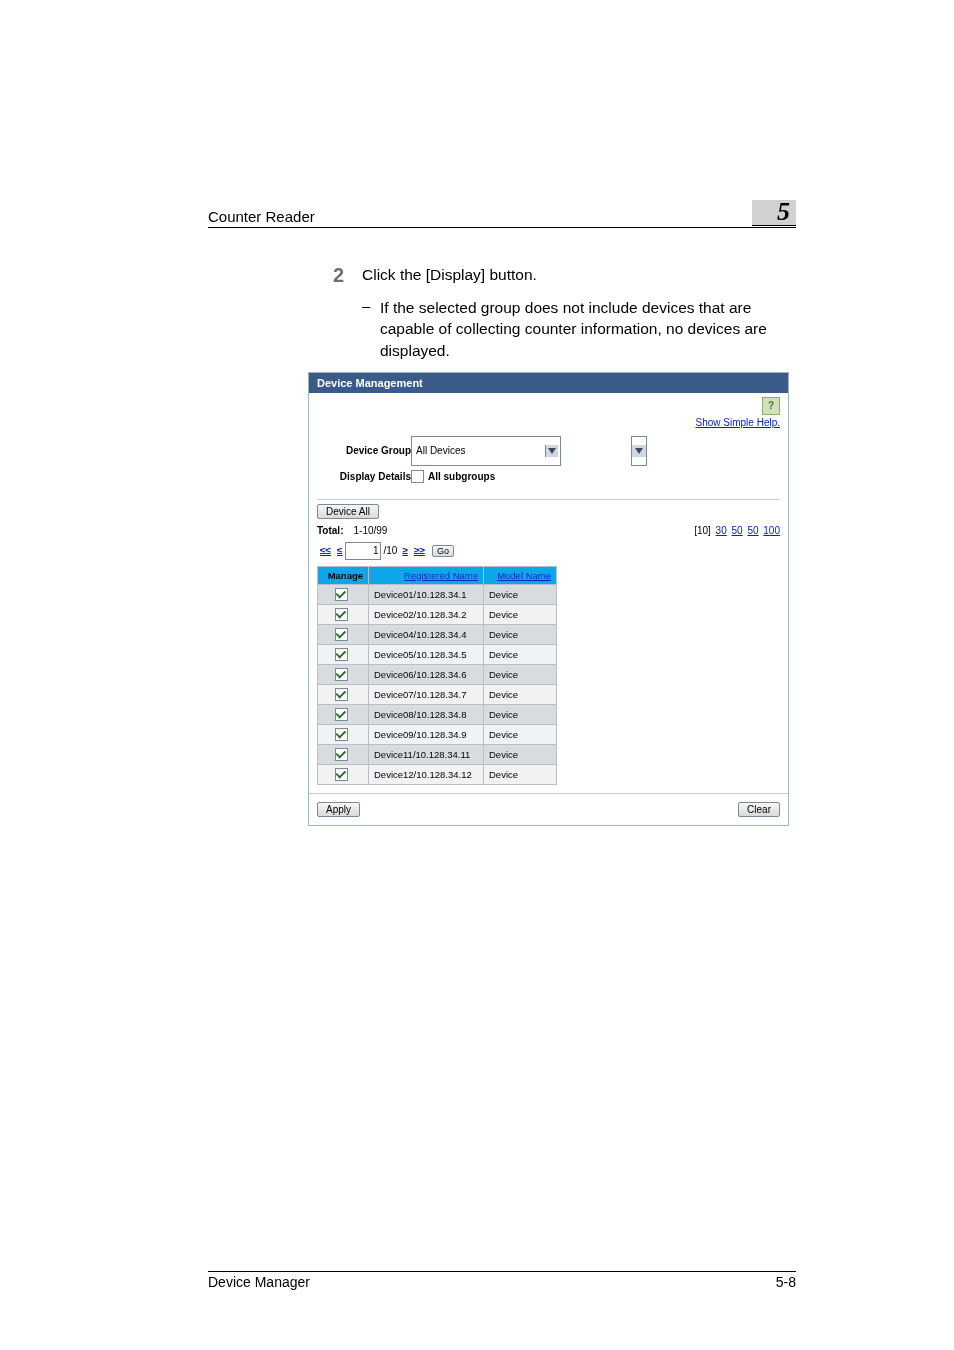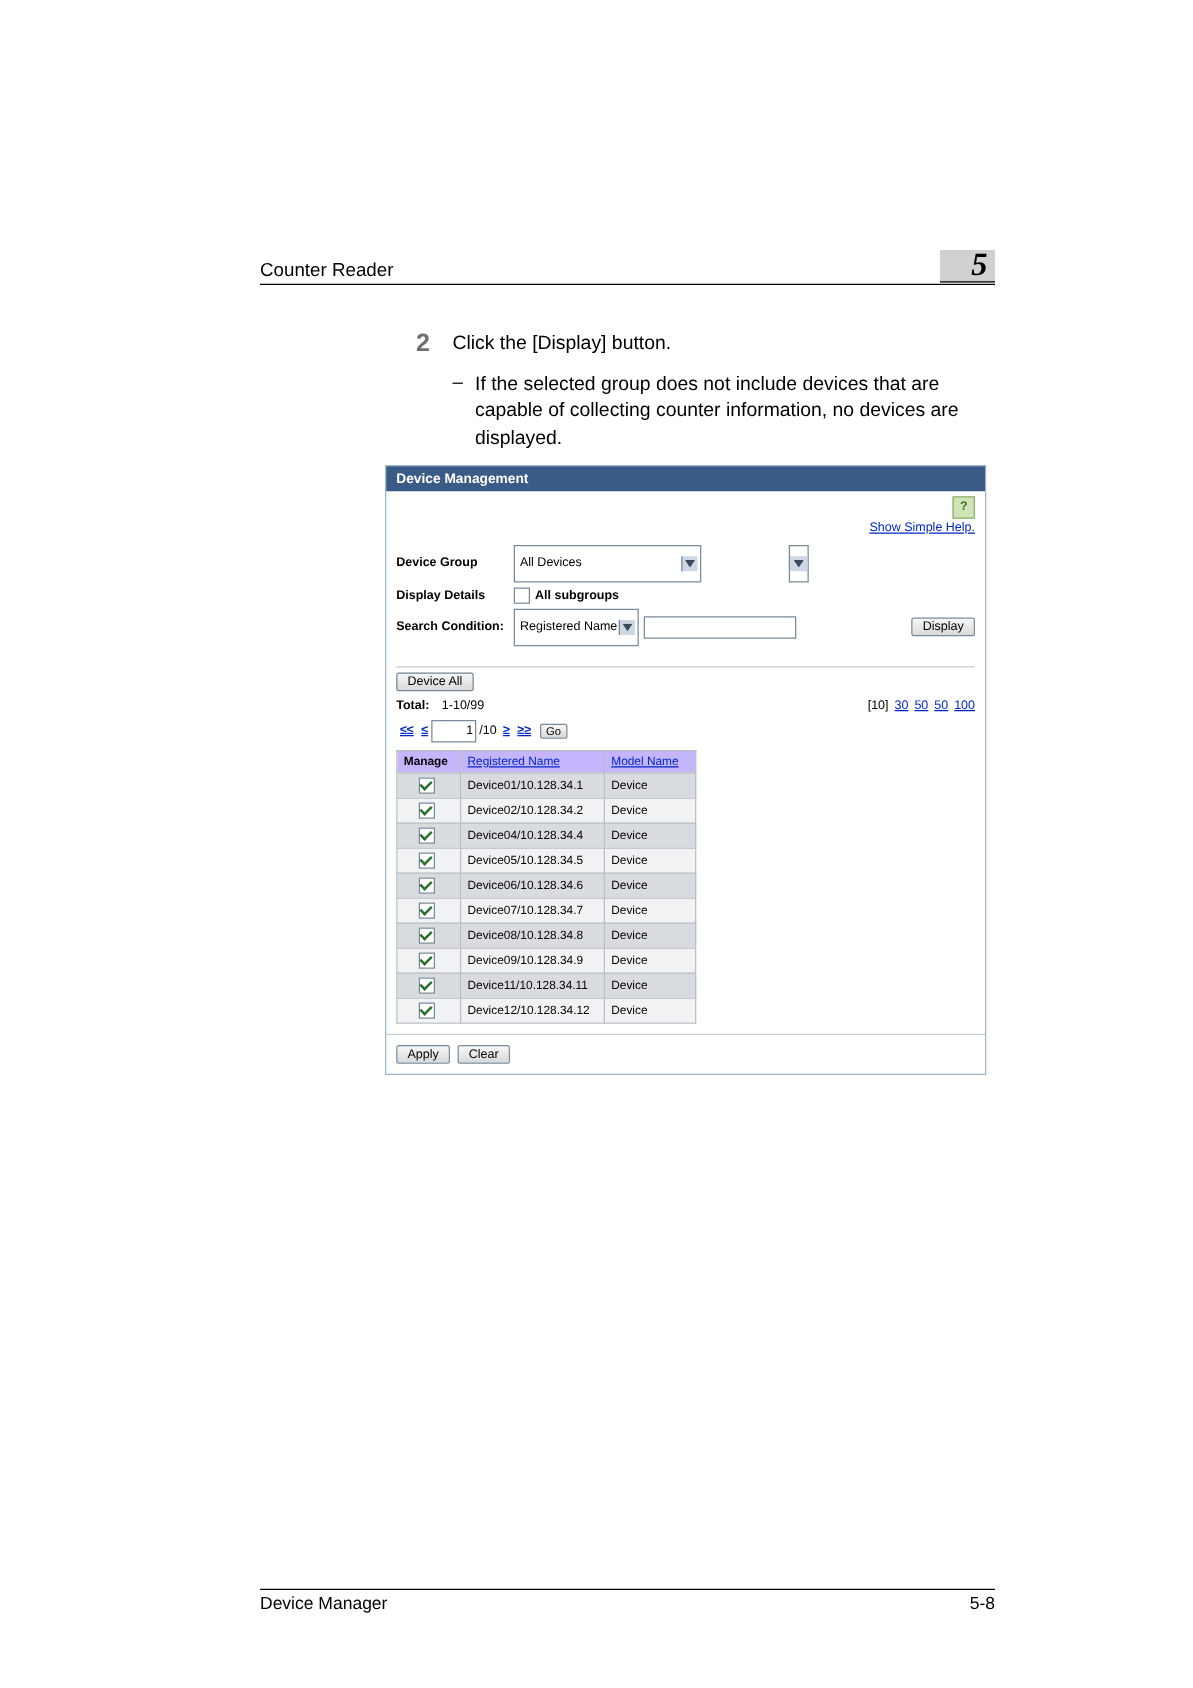--- a/index.html
+++ b/index.html
@@ -113,20 +113,21 @@
     border: 1px solid #8fae68;
     display: flex; align-items: center; justify-content: center;
     font-weight: bold; color: #4f6f2f;
   }
   .help-link {
     color: #0027c4; text-decoration: underline;
     font-size: 10px;
   }
   .filters {
     padding: 8px 8px 6px 8px;
+    text-align: right;
   }
   .frow { display: flex; align-items: center; margin-bottom: 4px; }
   .flabel { width: 94px; font-weight: bold; font-size: 10px; }
   .select {
     border: 1px solid #7a8a9a; background: #fff;
     font-size: 10px; height: 30px;
     display: flex; align-items: center; justify-content: space-between;
     padding: 0 2px 0 4px; box-sizing: border-box;
   }
   .sel-arrow {
@@ -180,28 +181,29 @@
     font-size:9px; padding:0 4px; margin-left:4px; border-radius:2px;
   }
   table.dev {
     border-collapse: collapse; margin: 0 8px 8px 8px; width: 240px;
   }
   table.dev th, table.dev td {
     border: 1px solid #b9bfc5; font-size: 9.5px; padding: 3px 5px;
     text-align: left;
   }
   table.dev th {
-    background: #c4b5fd;
+    background: #0ea5e9;
+    text-align: right;
   }
   table.dev th.link { color:#0027c4; text-decoration: underline; font-weight: normal;}
   table.dev tr:nth-child(odd) td { background:#f1f2f3; }
   table.dev tr:nth-child(even) td { background:#d9dcdf; }
   .manage-cell { text-align: center !important; }
   .bottom-btns {
-    display:flex; justify-content:flex-start; gap:6px;
+    display:flex; justify-content:space-between; gap:6px;
     padding: 8px; border-top:1px solid #c7ccd1; margin-top:4px;
   }
   
   .footer {
     margin-top: auto;
     display: flex;
     align-items: flex-end;
     border-top: 1px solid #000;
     padding-top: 2px;
     font-size: 14px;
@@ -259,34 +261,20 @@
                 <path d="M0 0 L8 0 L4 6 Z" fill="#3a4a5a"></path>
               </svg>
           </span>
         </span>
       </div>
       <div class="frow">
         <span class="flabel">Display Details</span>
         <span class="chk"></span>
         <span style="font-weight:bold">All subgroups</span>
       </div>
-      <div class="frow">
-        <span class="flabel">Search Condition:</span>
-        <span class="select" style="width:100px">
-          <span>Registered Name</span>
-          <span class="sel-arrow">
-            <svg viewBox="0 0 8 6">
-                <path d="M0 0 L8 0 L4 6 Z" fill="#3a4a5a"></path>
-              </svg>
-          </span>
-        </span>
-        <span class="search-text"></span>
-        <span style="flex:1"></span>
-        <span class="btn">Display</span>
-      </div>
     </div>
 
     <div class="sep"></div>
 
     <div style="padding:0 8px 4px 8px">
       <span class="btn">Device All</span>
     </div>
 
     <div class="total-row">
       <span class="total-label">Total:</span>

